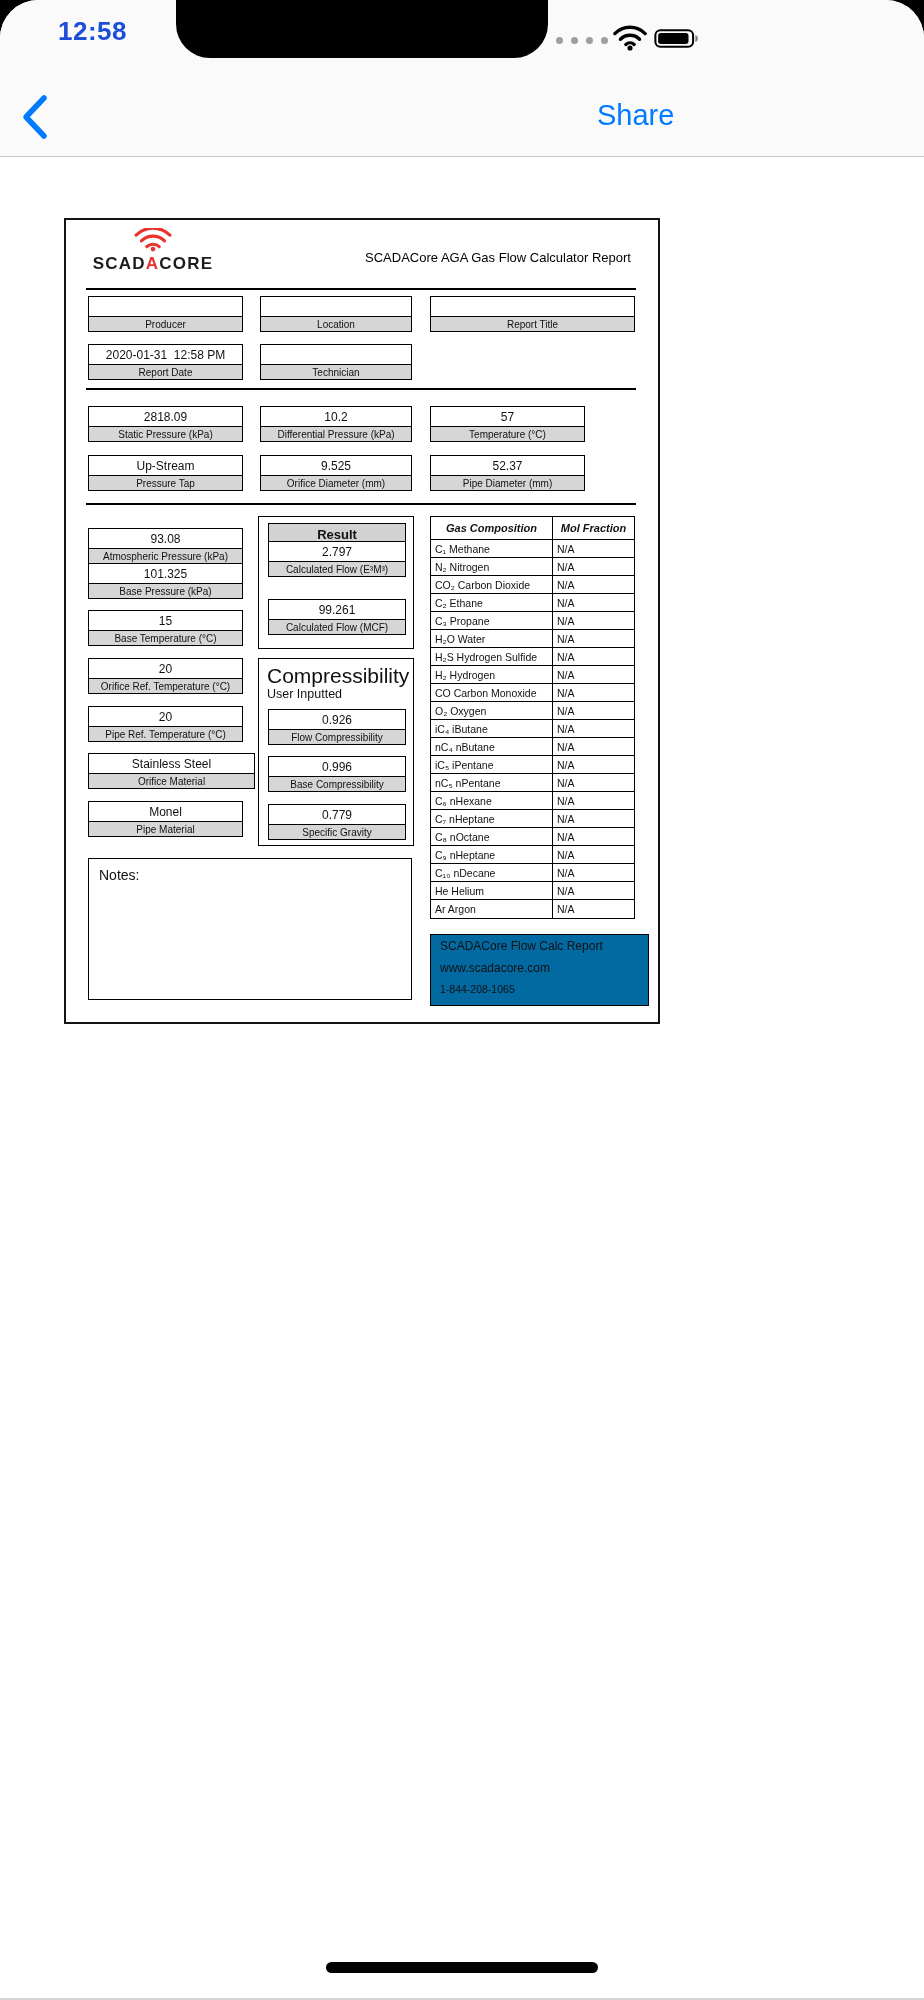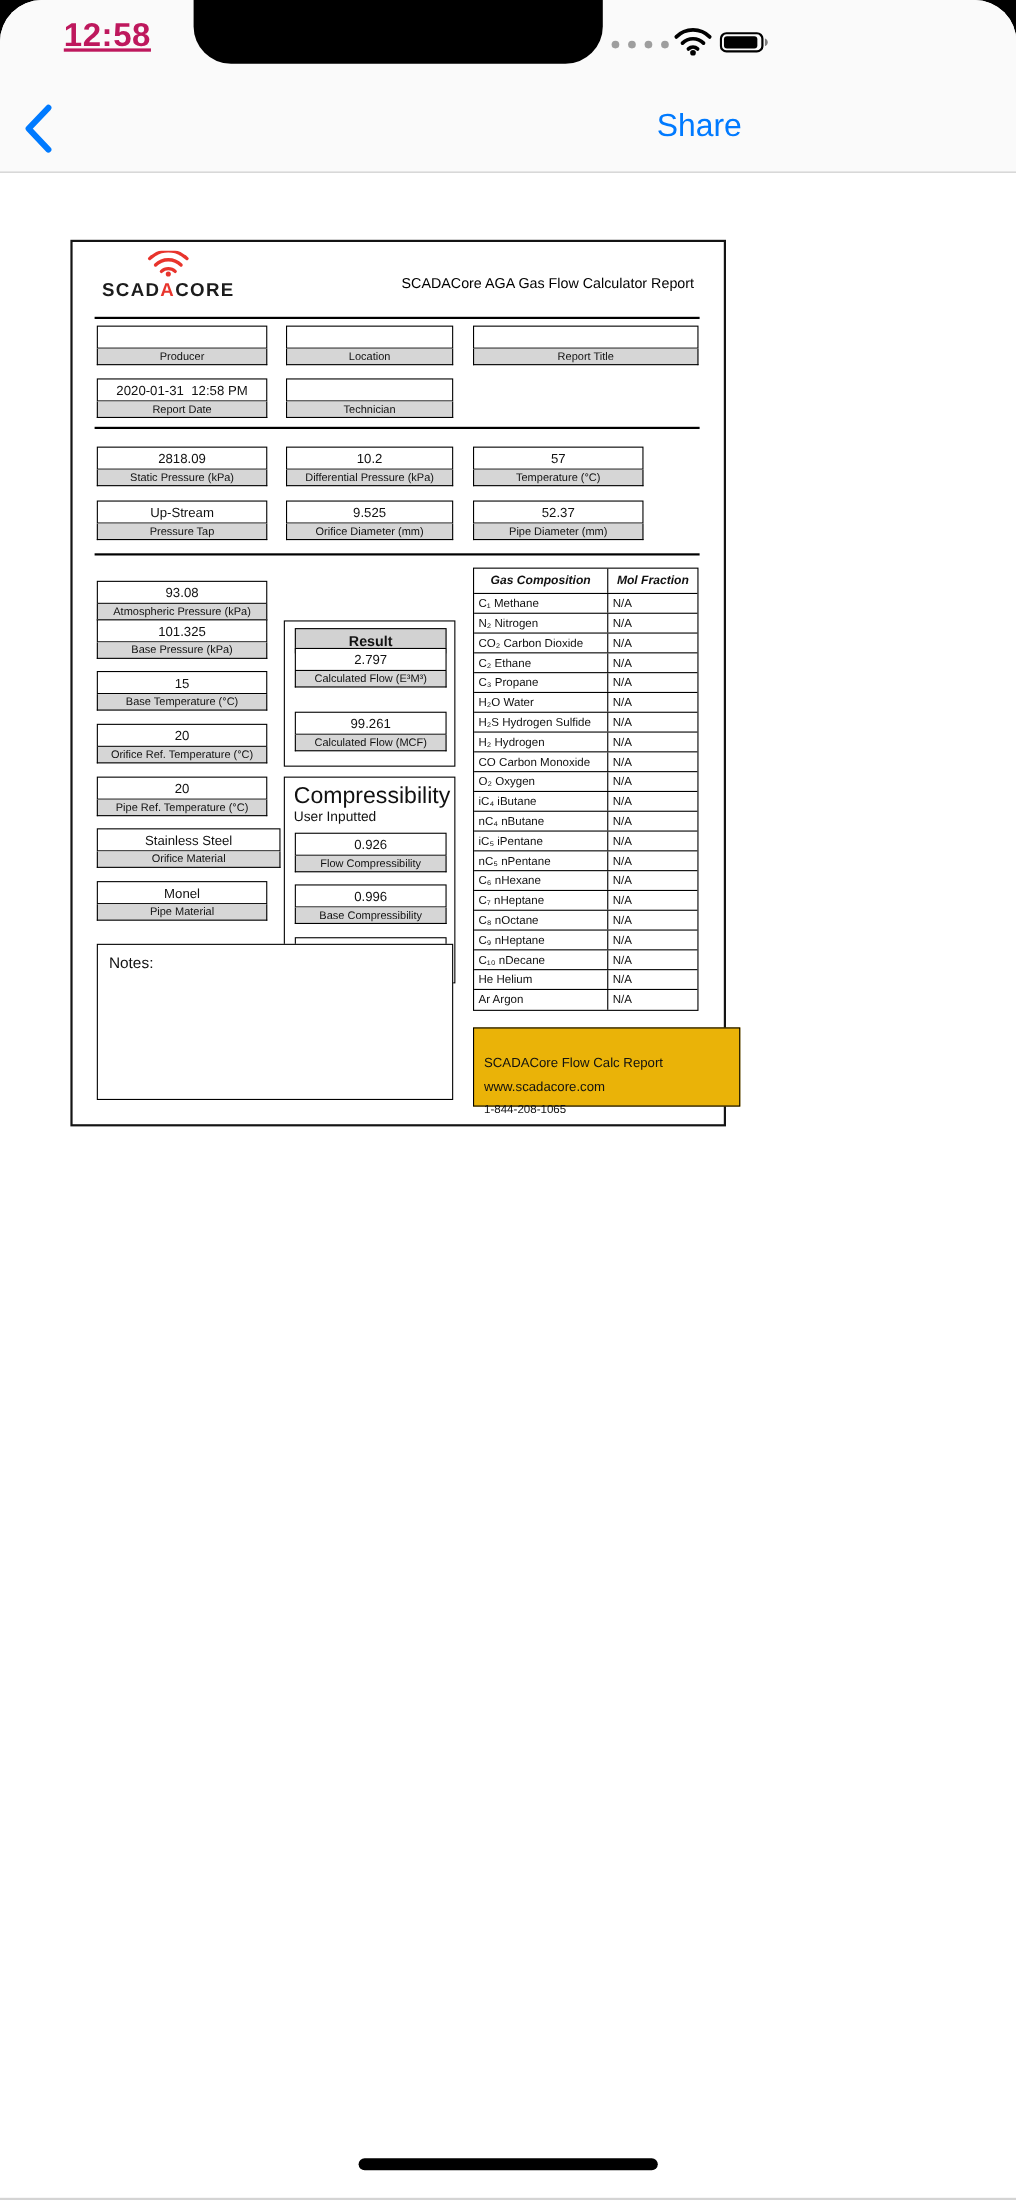--- a/index.html
+++ b/index.html
@@ -6,22 +6,22 @@
   html, body { width: 924px; height: 2000px; background: #000; overflow: hidden;
     font-family: "Liberation Sans", "DejaVu Sans", sans-serif; color: #111; }
   .screen { position: absolute; inset: 0; background: #fff;
     border-radius: 38px 38px 0 0; overflow: hidden; }
 
   
   .chrome { position: absolute; top: 0; left: 0; right: 0; height: 157px;
     background: #fafafa; border-bottom: 1px solid #c9c9c9; }
   .notch { position: absolute; top: 0; left: 176px; width: 372px; height: 58px;
     background: #000; border-radius: 0 0 34px 34px; }
-  .time { position: absolute; left: 58px; top: 16px; font-size: 30px; font-weight: bold;
-    letter-spacing: .5px; color: #be185d; text-decoration: underline; }
+  .time { position: absolute; left: 58px; top: 16px; font-size: 26px; font-weight: bold;
+    letter-spacing: .5px; color: #1d4ed8; }
   .sig-dots { position: absolute; left: 556px; top: 37px; display: flex; gap: 8px; }
   .sig-dots i { width: 7px; height: 7px; border-radius: 50%; background: #9e9e9e; display: block; }
   .wifi { position: absolute; left: 612px; top: 24px; color: #000; }
   .battery { position: absolute; left: 654px; top: 27px; }
   .back { position: absolute; left: 20px; top: 94px; color: var(--accent-blue, #007aff); cursor: pointer; }
   .share { position: absolute; left: 597px; top: 99px; font-size: 29px;
     color: var(--accent-blue, #007aff); cursor: pointer; }
 
   
   .content { position: absolute; top: 158px; left: 0; right: 0; bottom: 0; background: #fff; }
@@ -35,21 +35,21 @@
   .doc-title { position: absolute; left: 282px; top: 30px; width: 300px; text-align: center;
     font-size: 13px; color: #000; }
   .hr { position: absolute; left: 20px; width: 550px; height: 2px; background: #000; }
 
   .field { position: absolute; }
   .fv { height: 21px; border: 1px solid #000; background: #fff; display: flex;
     align-items: center; justify-content: center; font-size: 12px; white-space: pre; }
   .fl { height: 15px; border: 1px solid #000; border-top: none; background: #d6d6d6;
     display: flex; align-items: center; justify-content: center; font-size: 10px; white-space: nowrap; }
 
-  .group { position: absolute; border: 1px solid #000; background: #fff; margin-top: 48px; }
+  .group { position: absolute; border: 1px solid #000; background: #fff; }
   .result-group { left: 192px; top: 296px; width: 156px; height: 133px; }
   .result-header { position: absolute; left: 9px; top: 6px; width: 138px; height: 23px;
     border: 1px solid #000; background: #d2d2d2; font-weight: bold; font-size: 13px;
     display: flex; align-items: center; justify-content: center; }
   .comp-group { left: 192px; top: 438px; width: 156px; height: 188px; }
   .comp-title { position: absolute; left: 8px; top: 5px; font-size: 21px; }
   .comp-sub { position: absolute; left: 8px; top: 28px; font-size: 12.5px; }
 
   .gas-table { position: absolute; left: 364px; top: 296px; width: 205px;
     border: 1px solid #000; background: #fff; }
@@ -59,22 +59,22 @@
   .gh.species, .gc.species { width: 122px; border-right: 1px solid #000; }
   .gh.fraction, .gc.fraction { flex: 1; }
   .gas-row { display: flex; height: 18px; border-bottom: 1px solid #000; font-size: 10.5px; }
   .gas-row:last-child { border-bottom: none; }
   .gc { display: flex; align-items: center; padding-left: 4px; }
 
   .notes { position: absolute; left: 22px; top: 638px; width: 324px; height: 142px;
     border: 1px solid #000; background: #fff; }
   .notes-label { padding: 8px 10px; font-size: 14px; }
 
-  .doc-footer { position: absolute; left: 364px; top: 714px; width: 243px; height: 72px;
-    border: 1px solid #000; background: #eab308; padding: 24px 0 0 9px; }
+  .doc-footer { position: absolute; left: 364px; top: 714px; width: 219px; height: 72px;
+    border: 1px solid #000; background: #0369a1; padding: 4px 0 0 9px; }
   .ft1, .ft2 { font-size: 12px; margin-bottom: 8px; }
   .ft3 { font-size: 10.5px; }
 
   .home-indicator { position: absolute; left: 326px; bottom: 27px; width: 272px; height: 11px;
     border-radius: 6px; background: #000; cursor: grab; }
   .bottom-edge { position: absolute; left: 0; right: 0; bottom: 0; height: 2px; background: #d4d4d4; }
 </style>
 </head>
 <body>
 

